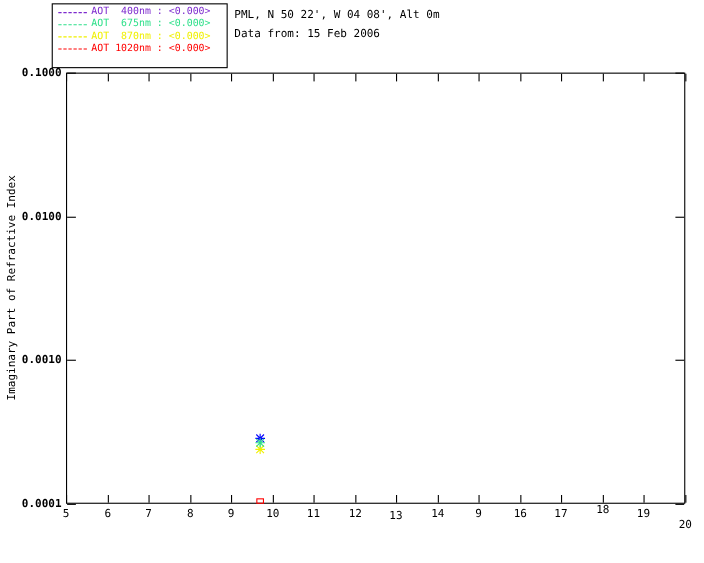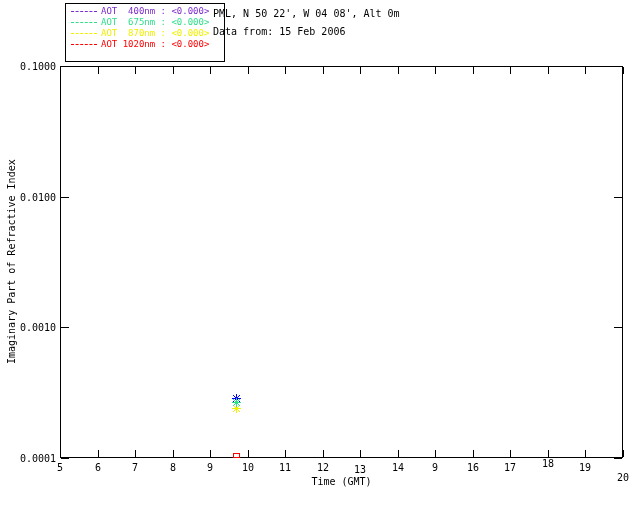--- a/index.html
+++ b/index.html
@@ -1,32 +1,32 @@
 <!DOCTYPE html>
 <html><head>
 <meta charset="utf-8">
 <style>
   html,body{margin:0;padding:0;background:#ffffff;}
   .screen{position:relative;width:640px;height:512px;background:#ffffff;overflow:hidden;
           font-family:"DejaVu Sans Mono", monospace;color:#000;}
   .legend{position:absolute;left:47px;top:3px;width:160px;height:59px;border:1px solid #000;
-          background:#fff;box-sizing:border-box;padding:2px 0 0 5px;margin-left:18px;}
+          background:#fff;box-sizing:border-box;padding:2px 0 0 5px;}
   .legend-row{display:flex;align-items:center;height:11px;font-size:9px;line-height:11px;}
   .legend-dash{width:26px;height:0;border-top:1px dashed currentColor;margin-right:4px;flex:0 0 auto;}
   .legend-text{white-space:pre;}
   .header{position:absolute;left:213px;top:5px;font-size:10px;line-height:18px;color:#000;}
   .plot-box{position:absolute;left:60px;top:66px;width:563px;height:392px;
             border:1px solid #000;box-sizing:border-box;}
   .ylabel{position:absolute;left:4px;top:66px;height:392px;width:14px;display:flex;
           align-items:center;justify-content:center;writing-mode:vertical-rl;
           transform:rotate(180deg);font-size:10px;white-space:nowrap;}
   .xlabel{position:absolute;left:60px;top:476px;width:563px;text-align:center;font-size:10px;}
   .tick{position:absolute;background:#000;}
   .x-tick-label{position:absolute;width:24px;text-align:center;font-size:10px;}
-  .y-tick-label{position:absolute;left:2px;width:54px;text-align:right;font-size:10px;}
+  .y-tick-label{position:absolute;left:2px;width:54px;text-align:right;font-size:10px;font-weight:bold;}
   .marker{position:absolute;}
   .open-square{position:absolute;border:1px solid #f00;background:transparent;box-sizing:border-box;}
 </style>
 </head>
 <body>
 
 <div class="screen">
   <div class="legend" id="legend">
       <div class="legend-row" style="color: rgb(125, 43, 206);">
         <span class="legend-dash"></span>
@@ -47,21 +47,20 @@
     </div>
 
   <div class="header">
     <div>PML, N 50 22', W 04 08', Alt 0m</div>
     <div>Data from: 15 Feb 2006</div>
   </div>
 
   <div class="plot-box"></div>
 
   <div class="ylabel">Imaginary Part of Refractive Index</div>
-  <div class="xlabel">Time (GMT)</div>
 
   <div id="dynamic-layer">
       <div class="tick" style="left: 60px; top: 450px; width: 1px; height: 7px;"></div>
       <div class="tick" style="left: 60px; top: 67px; width: 1px; height: 7px;"></div>
       <div class="x-tick-label" style="left: 48px; top: 462px;">5</div>
       <div class="tick" style="left: 98px; top: 450px; width: 1px; height: 7px;"></div>
       <div class="tick" style="left: 98px; top: 67px; width: 1px; height: 7px;"></div>
       <div class="x-tick-label" style="left: 86px; top: 462px;">6</div>
       <div class="tick" style="left: 135px; top: 450px; width: 1px; height: 7px;"></div>
       <div class="tick" style="left: 135px; top: 67px; width: 1px; height: 7px;"></div>

